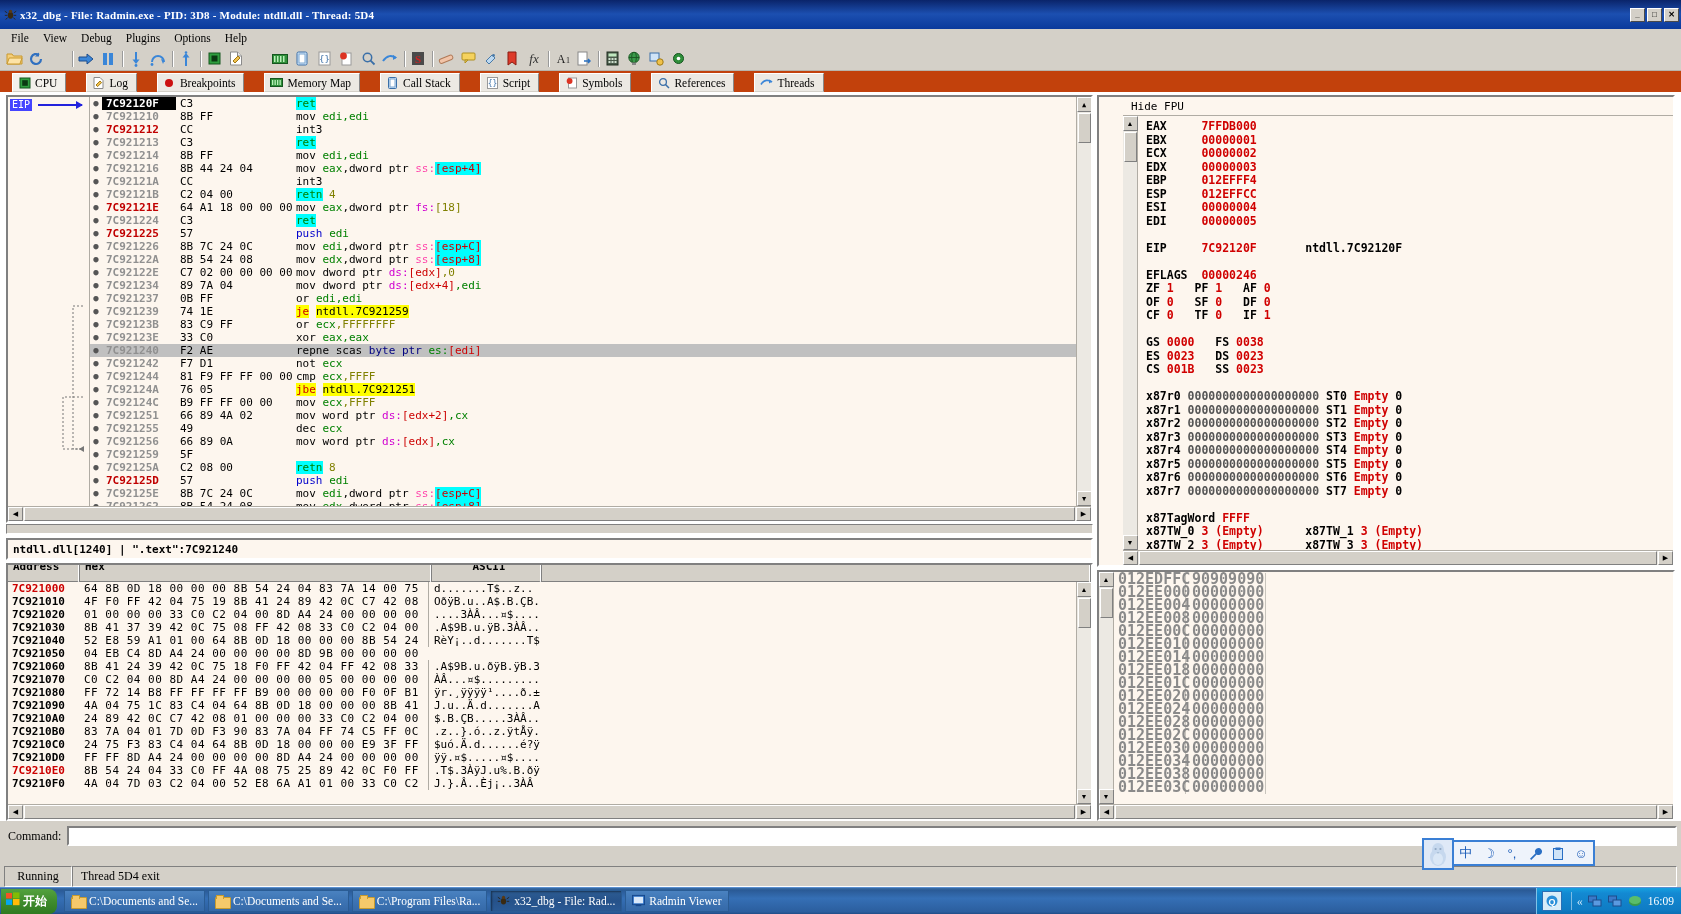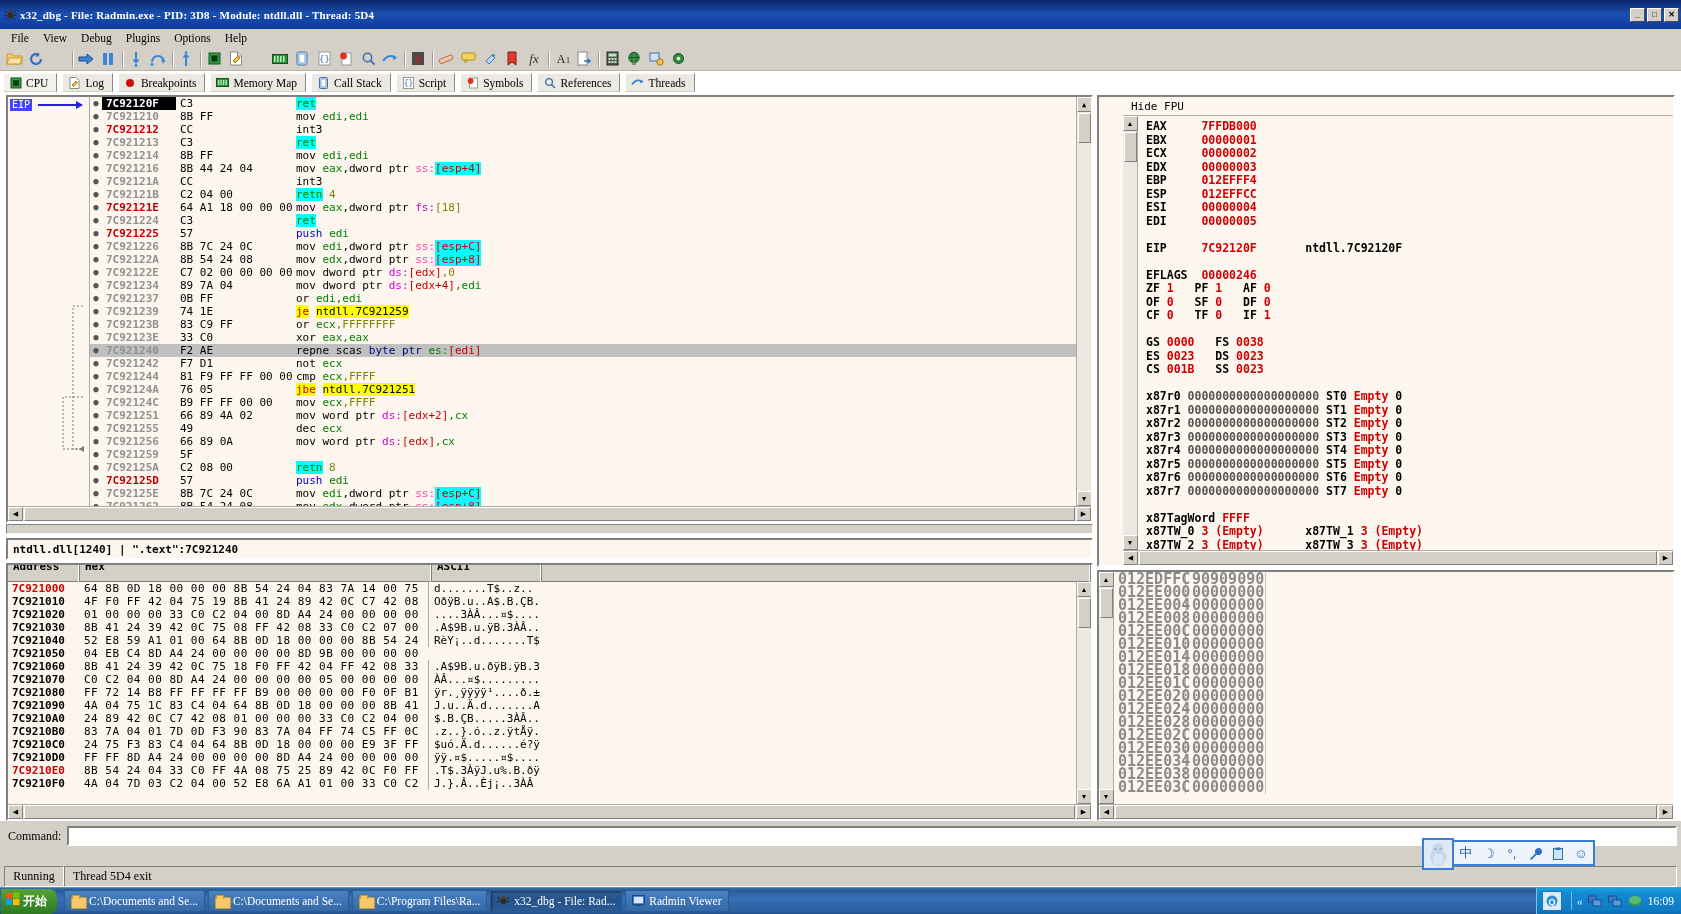--- a/index.html
+++ b/index.html
@@ -74,25 +74,25 @@
     width: 22px; height: 22px;
     display: flex; align-items: center; justify-content: center;
     flex: 0 0 auto;
   }
   .tsep { width: 6px; height: 18px; display:flex; align-items:center; justify-content:center; flex:0 0 auto;}
   .tsep::after { content:''; display:block; width:1px; height:16px; background:#9a9a9a; box-shadow: 1px 0 0 #fff;}
 
   
   .tabbar {
     height: 21px;
-    background: #ffffff;
+    background: #c2410c;
     display: flex; align-items: flex-end;
-    padding-left: 3px;
+    padding-left: 12px;
     flex: 0 0 auto;
-    gap: 5px;
+    gap: 20px;
   }
   .tab {
     height: 19px;
     display: flex; align-items: center; gap: 4px;
     padding: 0 8px 0 5px;
     background: #ece9e3;
     border: 1px solid;
     border-color: #fff #888 #d4d0c8 #fff;
     font-size: 11.5px;
     font-family: "Liberation Serif", serif;
@@ -932,21 +932,21 @@
         </div>
       </div>
 
       <div class="infobar-spacer"></div>
       <div class="infobar">ntdll.dll[1240] | ".text":7C921240</div>
 
       <div class="panel dump">
         <div class="dump-head">
           <div class="dh-cell" style="width:72px;">Address</div>
           <div class="dh-cell" style="width:352px;">Hex</div>
-          <div class="dh-cell" style="width:110px;">ASCII</div>
+          <div class="dh-cell" style="width:110px;text-align:center;">ASCII</div>
           <div class="dh-cell" style="flex:1 1 auto;"></div>
         </div>
         <div class="dump-body">
           <div class="dump-rows">
               <div class="hrow">
                 <span class="h-addr red">7C921000</span>
                 <span class="h-hex">64 8B 0D 18 00 00 00 8B 54 24 04 83 7A 14 00 75</span>
                 <span class="h-asc">d.......T$..z..</span>
               </div>
               <div class="hrow">
@@ -954,21 +954,21 @@
                 <span class="h-hex">4F F0 FF 42 04 75 19 8B 41 24 89 42 0C C7 42 08</span>
                 <span class="h-asc">OðÿB.u..A$.B.ÇB.</span>
               </div>
               <div class="hrow">
                 <span class="h-addr">7C921020</span>
                 <span class="h-hex">01 00 00 00 33 C0 C2 04 00 8D A4 24 00 00 00 00</span>
                 <span class="h-asc">....3ÀÂ...¤$....</span>
               </div>
               <div class="hrow">
                 <span class="h-addr">7C921030</span>
-                <span class="h-hex">8B 41 24 39 42 0C 75 08 FF 42 08 33 C0 C2 07 00</span>
+                <span class="h-hex">8B 41 37 39 42 0C 75 08 FF 42 08 33 C0 C2 04 00</span>
                 <span class="h-asc">.A$9B.u.ÿB.3ÀÂ..</span>
               </div>
               <div class="hrow">
                 <span class="h-addr">7C921040</span>
                 <span class="h-hex">52 E8 59 A1 01 00 64 8B 0D 18 00 00 00 8B 54 24</span>
                 <span class="h-asc">RèY¡..d.......T$</span>
               </div>
               <div class="hrow">
                 <span class="h-addr">7C921050</span>
                 <span class="h-hex">04 EB C4 8D A4 24 00 00 00 00 8D 9B 00 00 00 00</span>
@@ -1145,21 +1145,21 @@
       </div>
     </div>
   </div>
 
   <div class="cmdbar">
     <span class="cmd-label">Command:</span>
     <input class="cmd-input" value="" style="">
   </div>
 
   <div class="statusbar">
-    <div class="st-cell" style="width:60px;justify-content:center;">Running</div>
+    <div class="st-cell" style="width:68px;justify-content:center;">Running</div>
     <div class="st-cell st-grow">Thread 5D4 exit</div>
   </div>
 
   <div class="imebar">
     <span class="ime-logo">
       <svg width="22" height="24" viewBox="0 0 22 24">
           <ellipse cx="11" cy="15" rx="8" ry="9" fill="#c6d8ee"></ellipse>
           <ellipse cx="11" cy="8" rx="6" ry="7" fill="#c6d8ee"></ellipse>
           <ellipse cx="11" cy="17" rx="5" ry="6" fill="#dae7f6"></ellipse>
           <circle cx="8.6" cy="7" r="1.1" fill="#8fa8c4"></circle>

